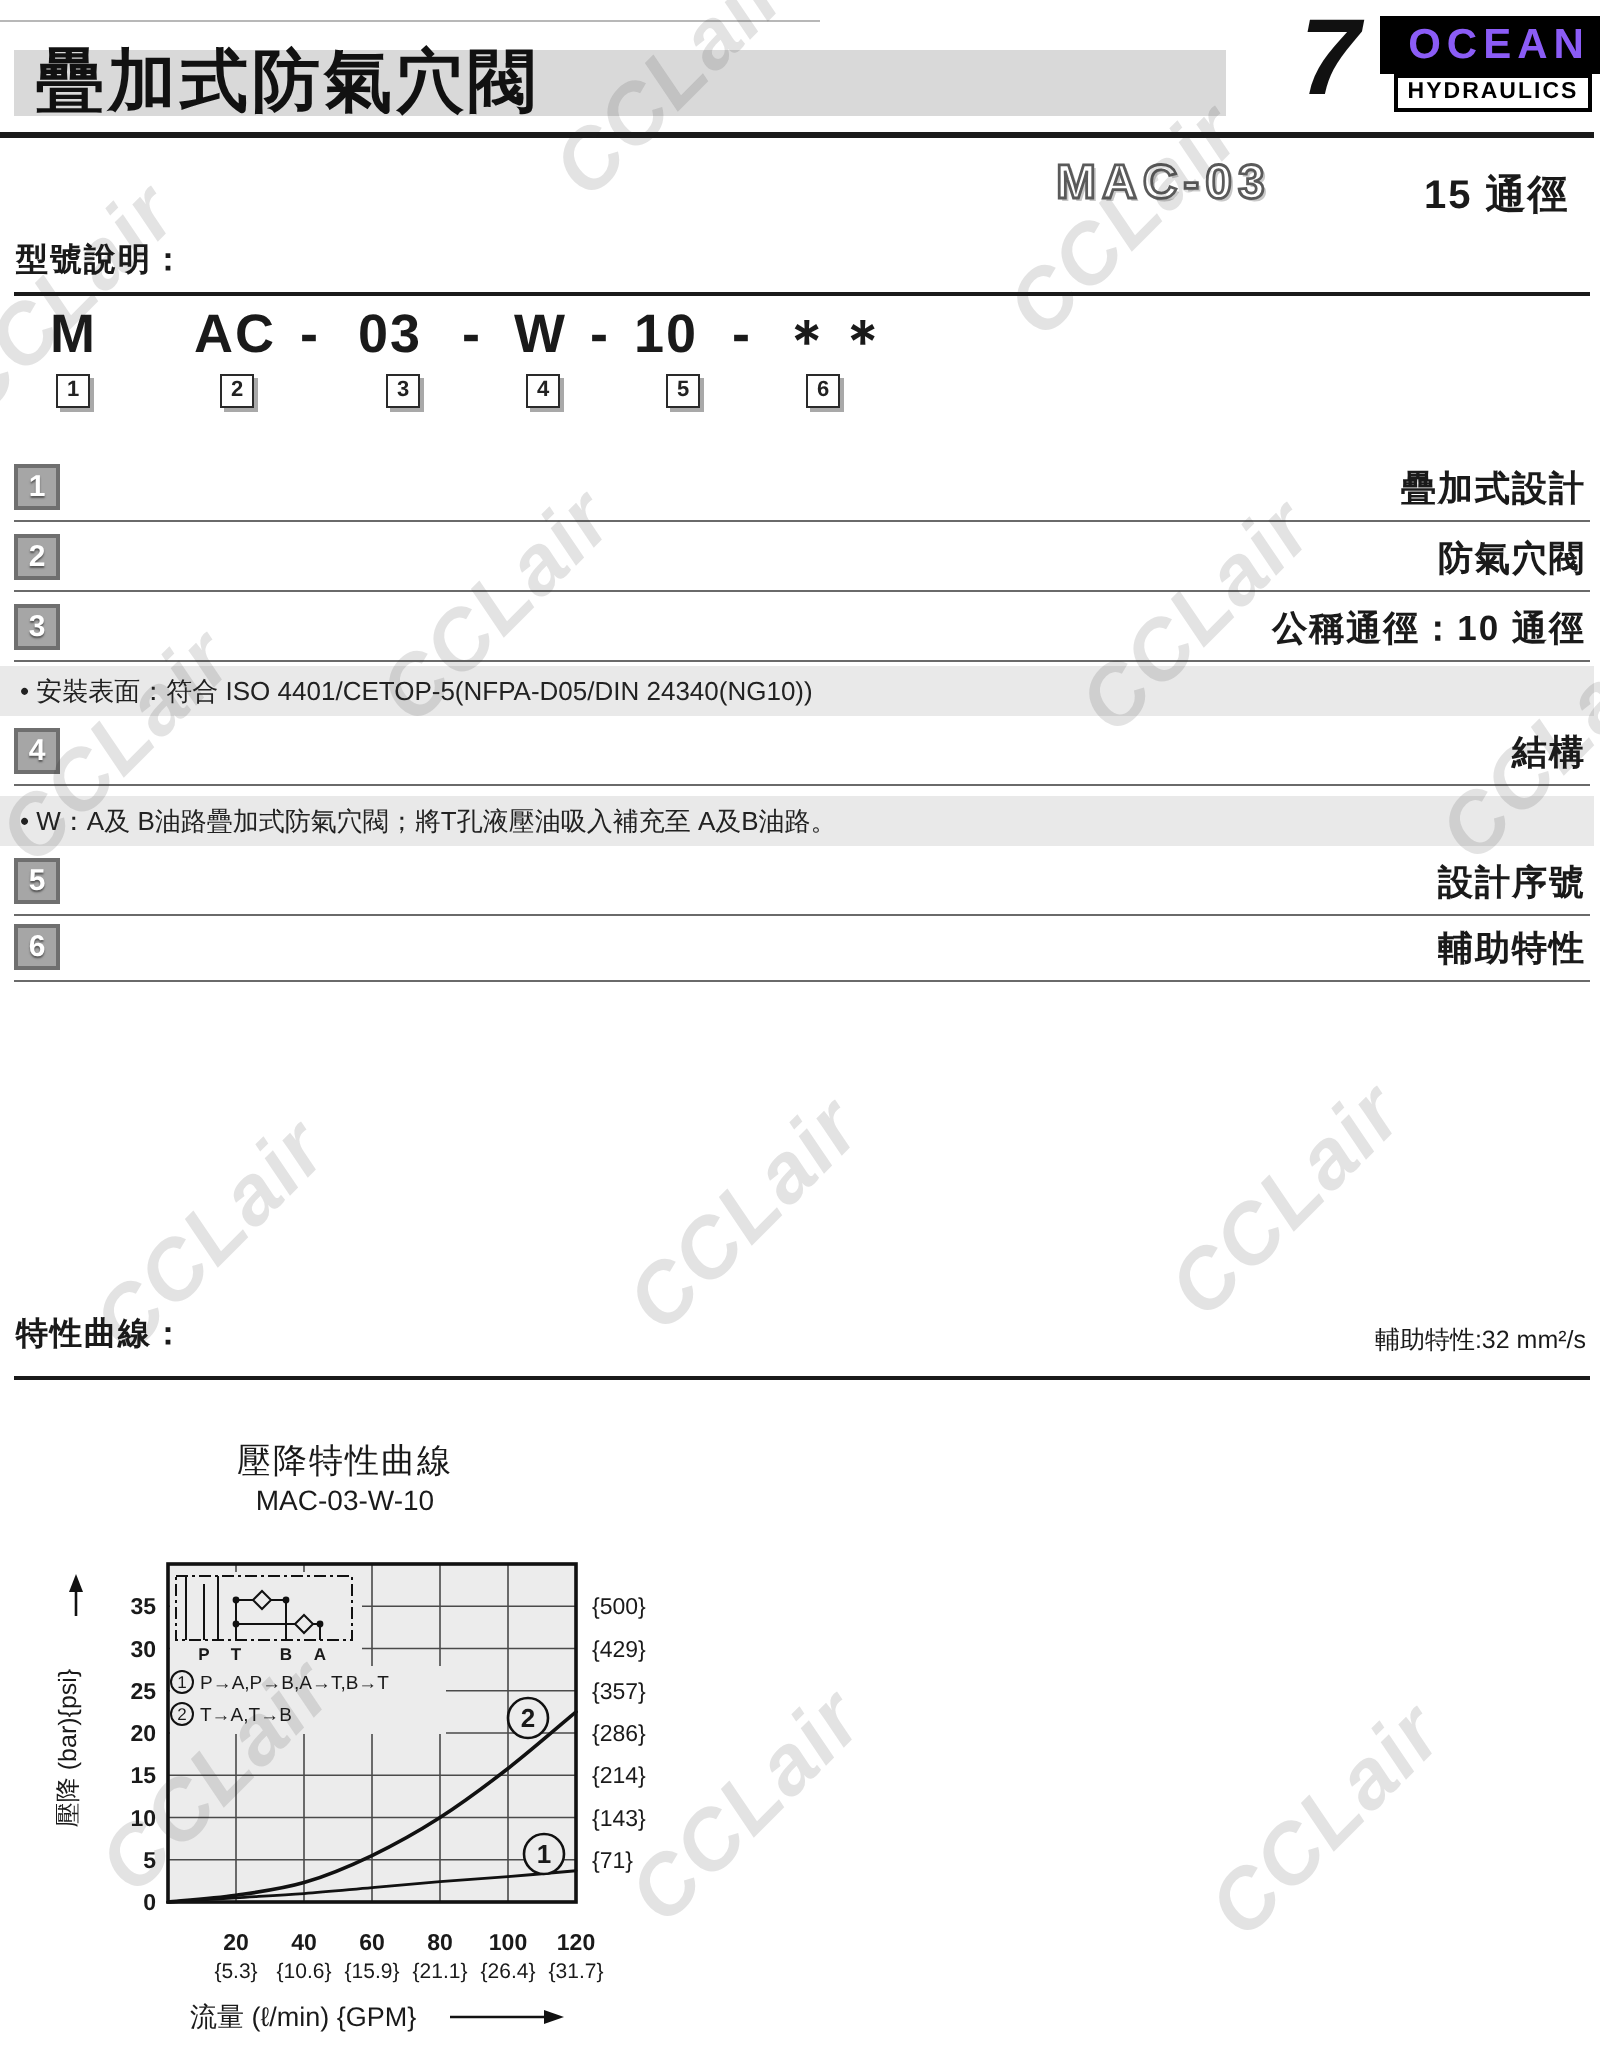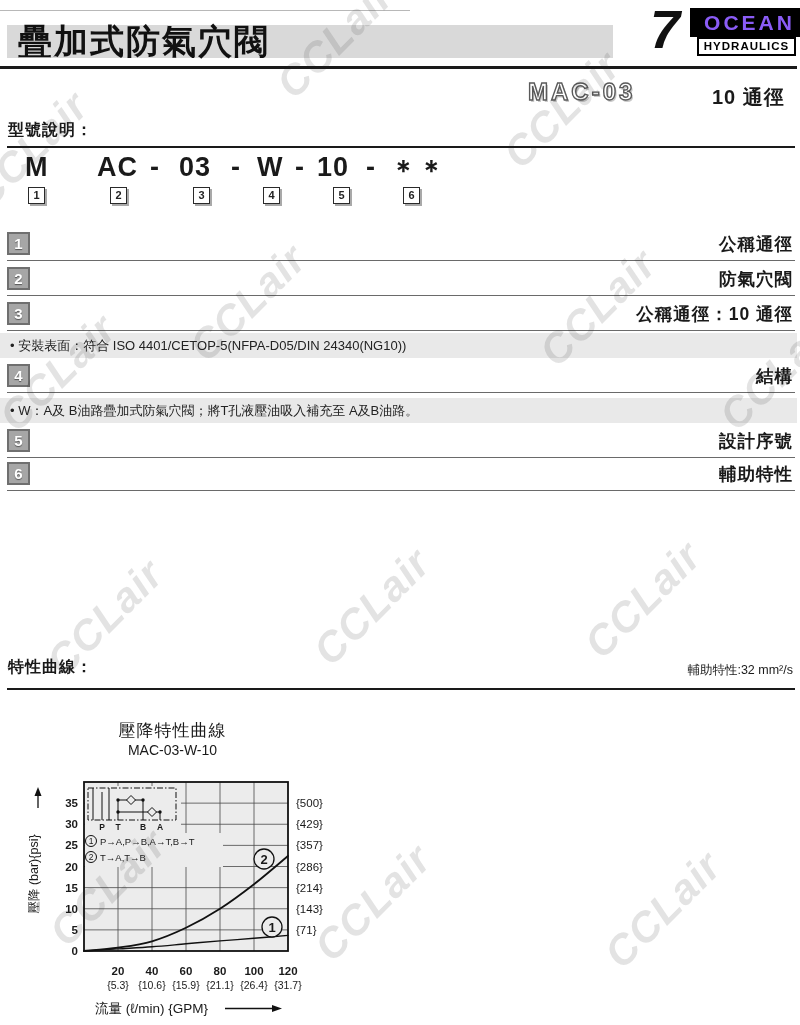--- a/index.html
+++ b/index.html
@@ -57,21 +57,21 @@
   <div class="topline"></div>
   <div class="titlebar">
     <div class="title">疊加式防氣穴閥</div>
   </div>
   <div class="logo7">7</div>
   <div class="oceanbox">OCEAN</div>
   <div class="hydbox">HYDRAULICS</div>
   <div class="hrule" style="left:0;top:66px;width:797px;height:2.5px;"></div>
 
   <div class="mac">MAC-03</div>
-  <div class="size10">10 通徑</div>
+  <div class="size10">15 通徑</div>
 
   <div class="secheading" style="left:8px;top:120px;">型號說明：</div>
   <div class="hrule" style="left:7px;top:146px;width:788px;height:2px;"></div>
 
   <span class="code" style="left:25px;">M</span>
   <span class="code" style="left:97px;">AC</span>
   <span class="code" style="left:150px;">-</span>
   <span class="code" style="left:179px;">03</span>
   <span class="code" style="left:231px;">-</span>
   <span class="code" style="left:257px;">W</span>
@@ -81,21 +81,21 @@
   <span class="code" style="left:390px;">＊＊</span>
 
   <span class="numbox" style="left:28px;">1</span>
   <span class="numbox" style="left:110px;">2</span>
   <span class="numbox" style="left:193px;">3</span>
   <span class="numbox" style="left:263px;">4</span>
   <span class="numbox" style="left:333px;">5</span>
   <span class="numbox" style="left:403px;">6</span>
 
   <div class="rowbox" style="top:232px;">1</div>
-  <div class="rowlabel" style="top:232px;">公稱通徑</div>
+  <div class="rowlabel" style="top:232px;">疊加式設計</div>
   <div class="rowline" style="top:260px;"></div>
 
   <div class="rowbox" style="top:267px;">2</div>
   <div class="rowlabel" style="top:267px;">防氣穴閥</div>
   <div class="rowline" style="top:295px;"></div>
 
   <div class="rowbox" style="top:302px;">3</div>
   <div class="rowlabel" style="top:302px;">公稱通徑：10 通徑</div>
   <div class="rowline" style="top:330px;"></div>
 

